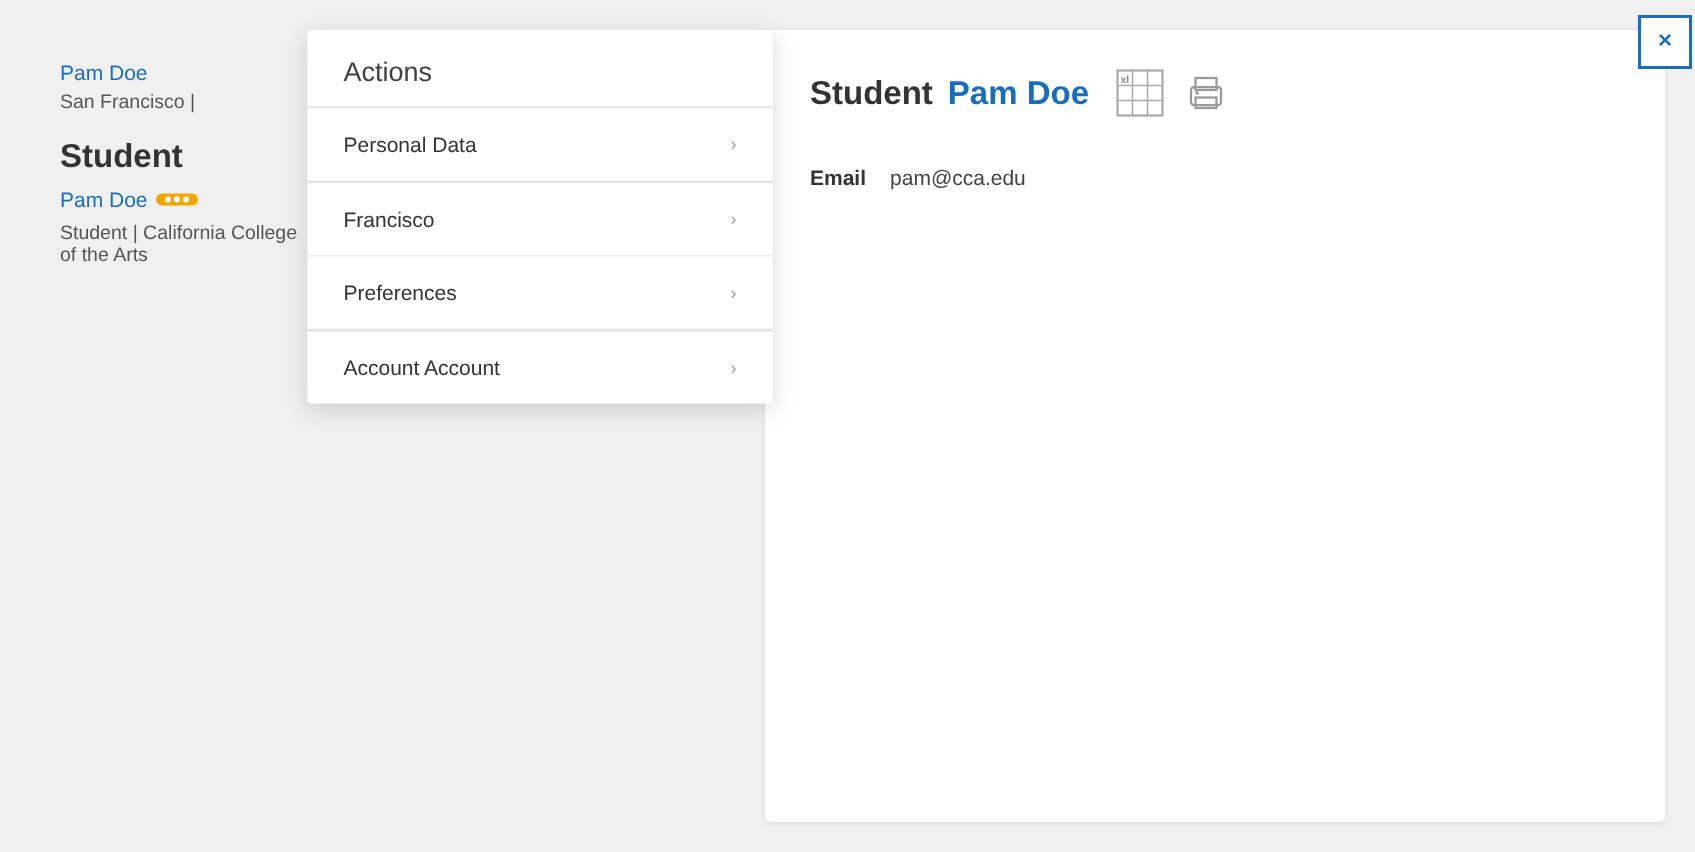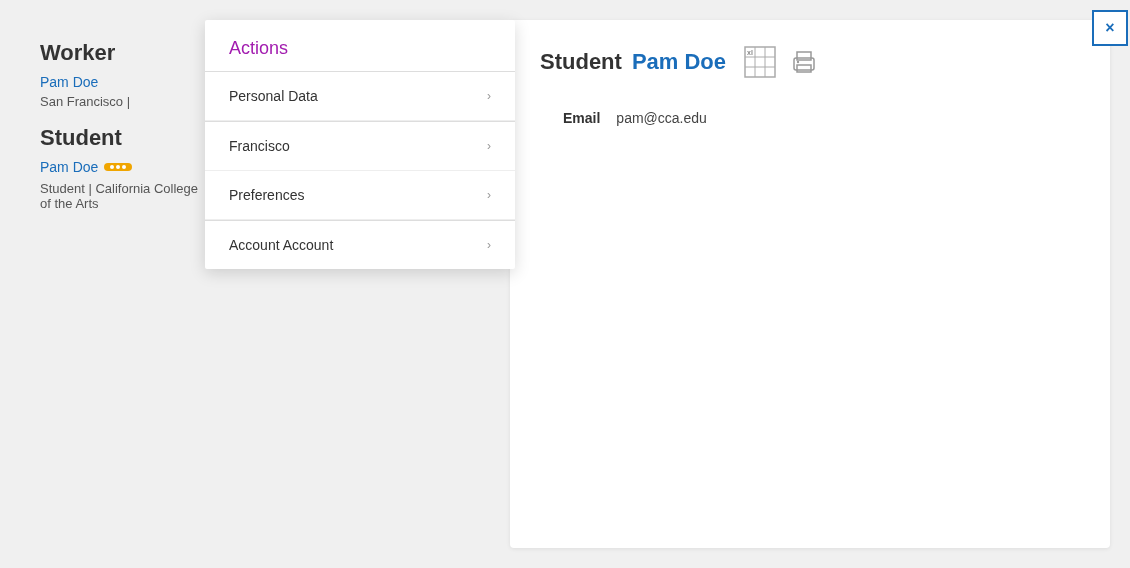--- a/index.html
+++ b/index.html
@@ -106,21 +106,21 @@
       border-radius: 2px;
     }
 
     .dropdown-header {
       padding: 18px 24px 12px 24px;
     }
 
     .dropdown-title {
       font-size: 18px;
       font-weight: 400;
-      color: #a21caf;
+      color: #404040;
     }
 
     .dropdown-divider {
       border: none;
       border-top: 1px solid #ddd;
       margin: 0;
     }
 
     .dropdown-item {
       display: flex;
@@ -229,21 +229,20 @@
       height: 6px;
       background: #ccc;
       border-radius: 50%;
     }
 
     .email-row {
       display: flex;
       align-items: center;
       gap: 16px;
       margin-top: 10px;
-      margin-left: 23px;
     }
 
     .email-label {
       font-size: 14px;
       font-weight: 600;
       color: #333;
     }
 
     .email-value {
       font-size: 14px;
@@ -257,21 +256,20 @@
 
   <div class="top-dots">
     <div class="top-dot"></div>
     <div class="top-dot"></div>
     <div class="top-dot"></div>
     <div class="top-dot"></div>
     <div class="top-dot"></div>
   </div>
 
   <div class="left-panel">
-    <div class="worker-label">Worker</div>
     <div class="worker-name-link">Pam Doe</div>
     <div class="worker-location">San Francisco |</div>
 
     <div class="student-label">Student</div>
     <div class="student-name-row">
       <span class="student-name-link">Pam Doe</span>
       <span class="badge-dots">
         <span class="badge-dot"></span>
         <span class="badge-dot"></span>
         <span class="badge-dot"></span>

